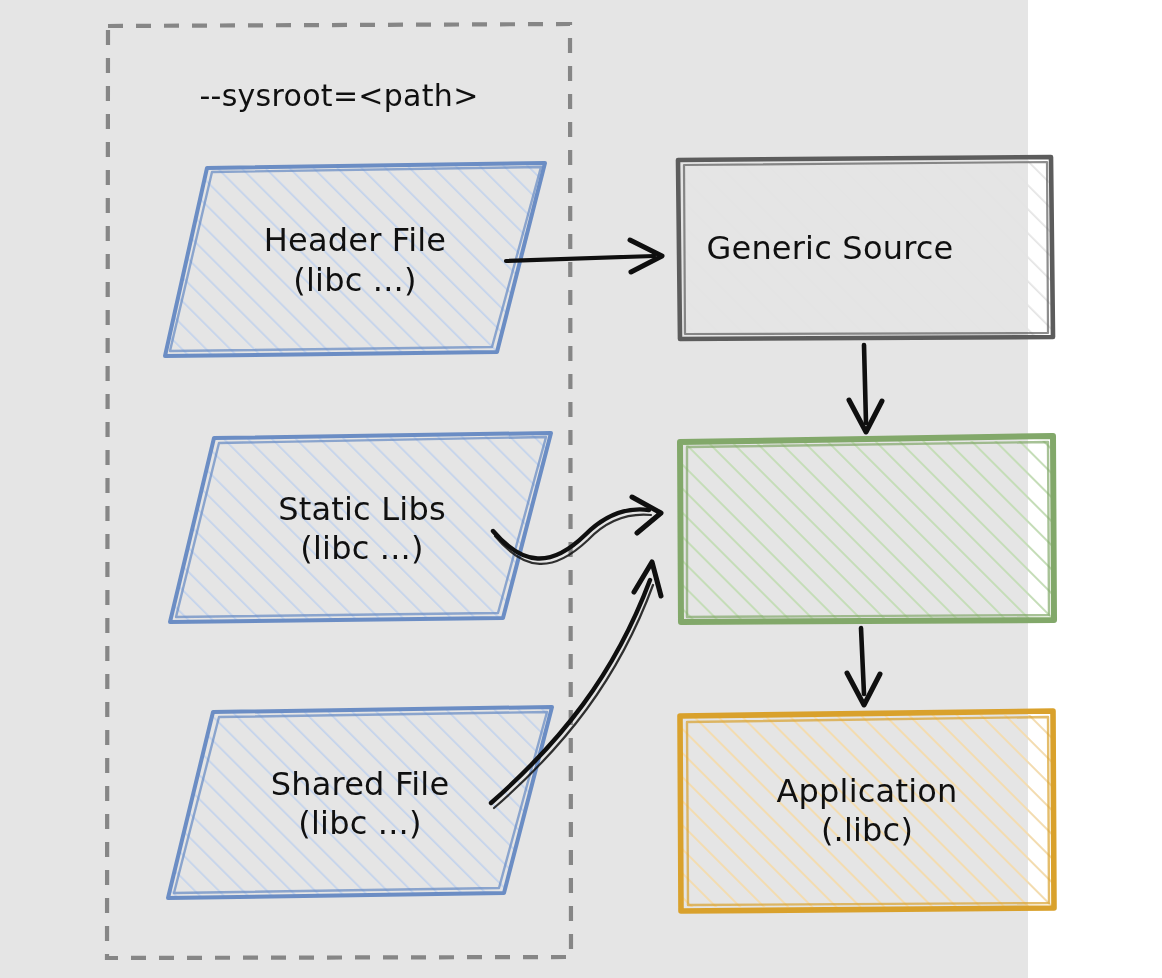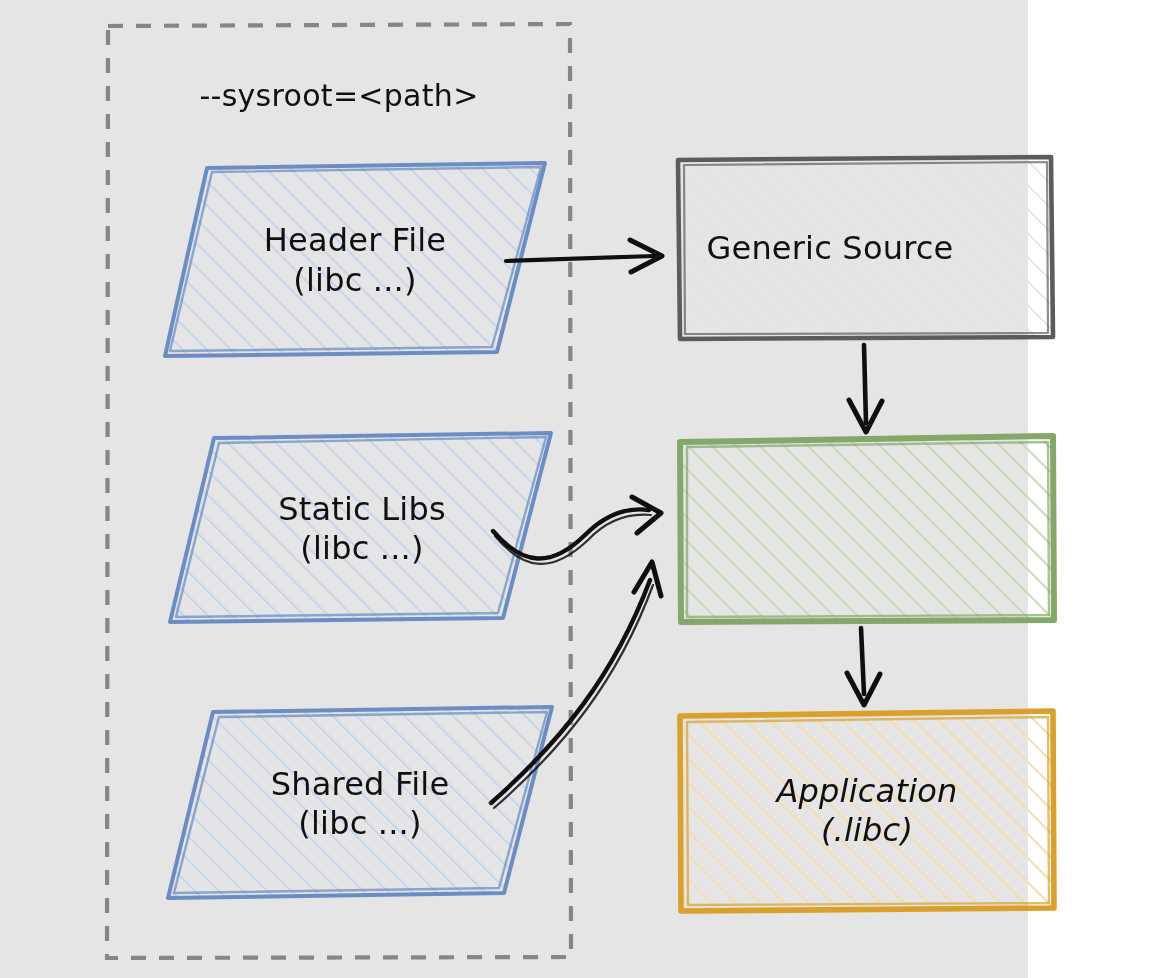--- a/index.html
+++ b/index.html
@@ -135,18 +135,18 @@
   <div class="node-label" style="left:170px;top:712px;width:380px;height:184px;">
     <span class="ln">Shared File</span>
     <span class="ln">(libc ...)</span>
   </div>
 
   <div class="node-label" style="left:644px;top:160px;width:372px;height:178px;">
     <span class="ln">Generic Source</span>
   </div>
 
 
-  <div class="node-label" style="left:681px;top:715px;width:372px;height:192px;font-style:italic;">
+  <div class="node-label" style="left:681px;top:715px;width:372px;height:192px;">
     <span class="ln">Application</span>
     <span class="ln">(.libc)</span>
   </div>
 
 </div>
 
 </body></html>

